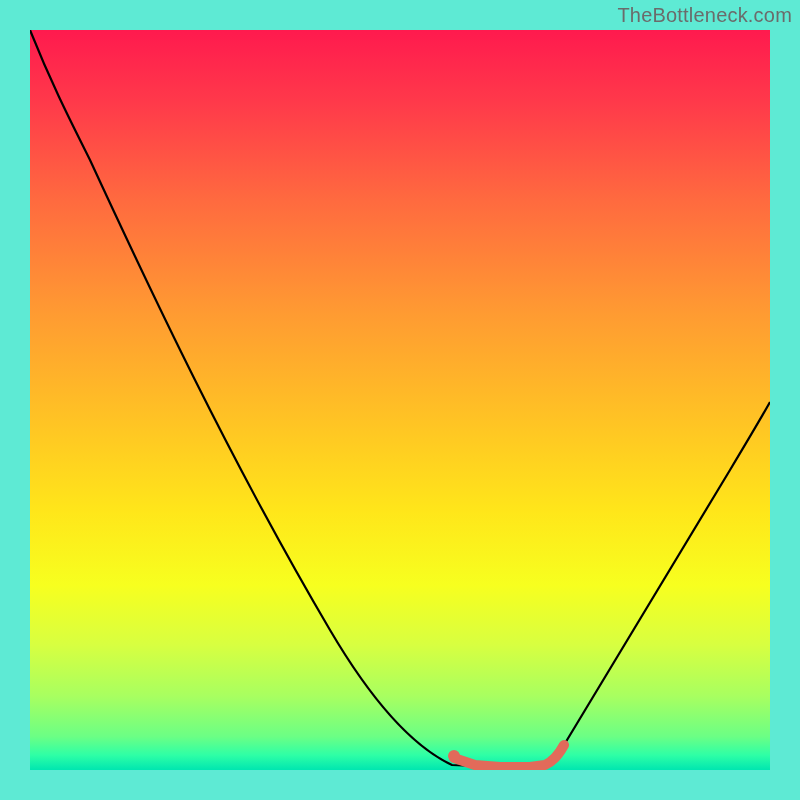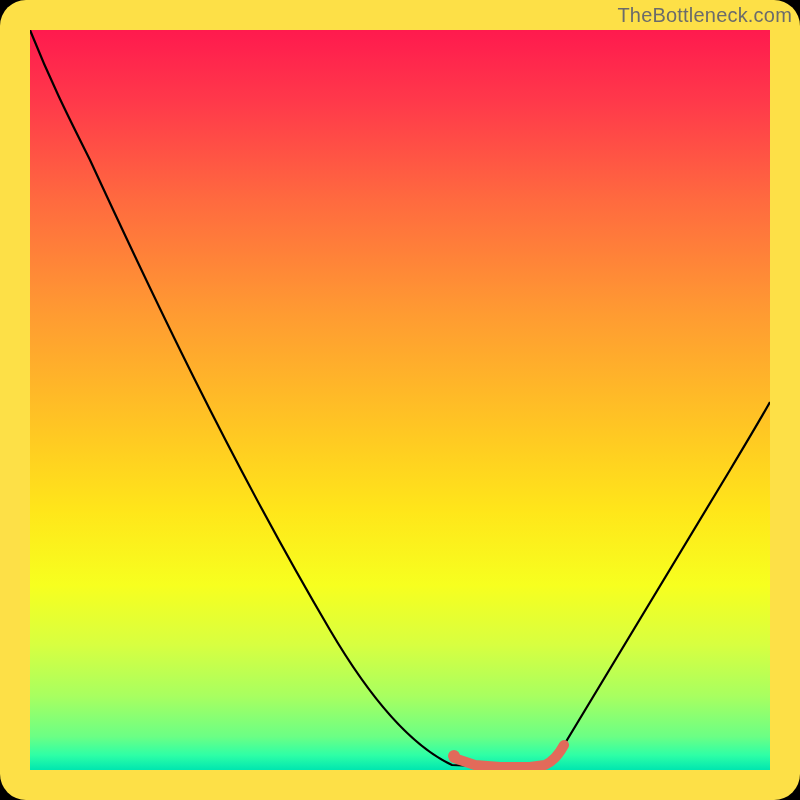--- a/index.html
+++ b/index.html
@@ -10,22 +10,21 @@
     background: #000;
     overflow: hidden;
     font-family: Arial, Helvetica, sans-serif;
   }
   .frame {
     position: absolute;
     left: 0;
     top: 0;
     width: 800px;
     height: 800px;
-    background: #fde047;
-    border-radius: 26px;
+    background: #5eead4;
   }
   .plot-area {
     position: absolute;
     left: 30px;
     top: 30px;
     width: 740px;
     height: 740px;
   }
   .gradient {
     position: absolute;

